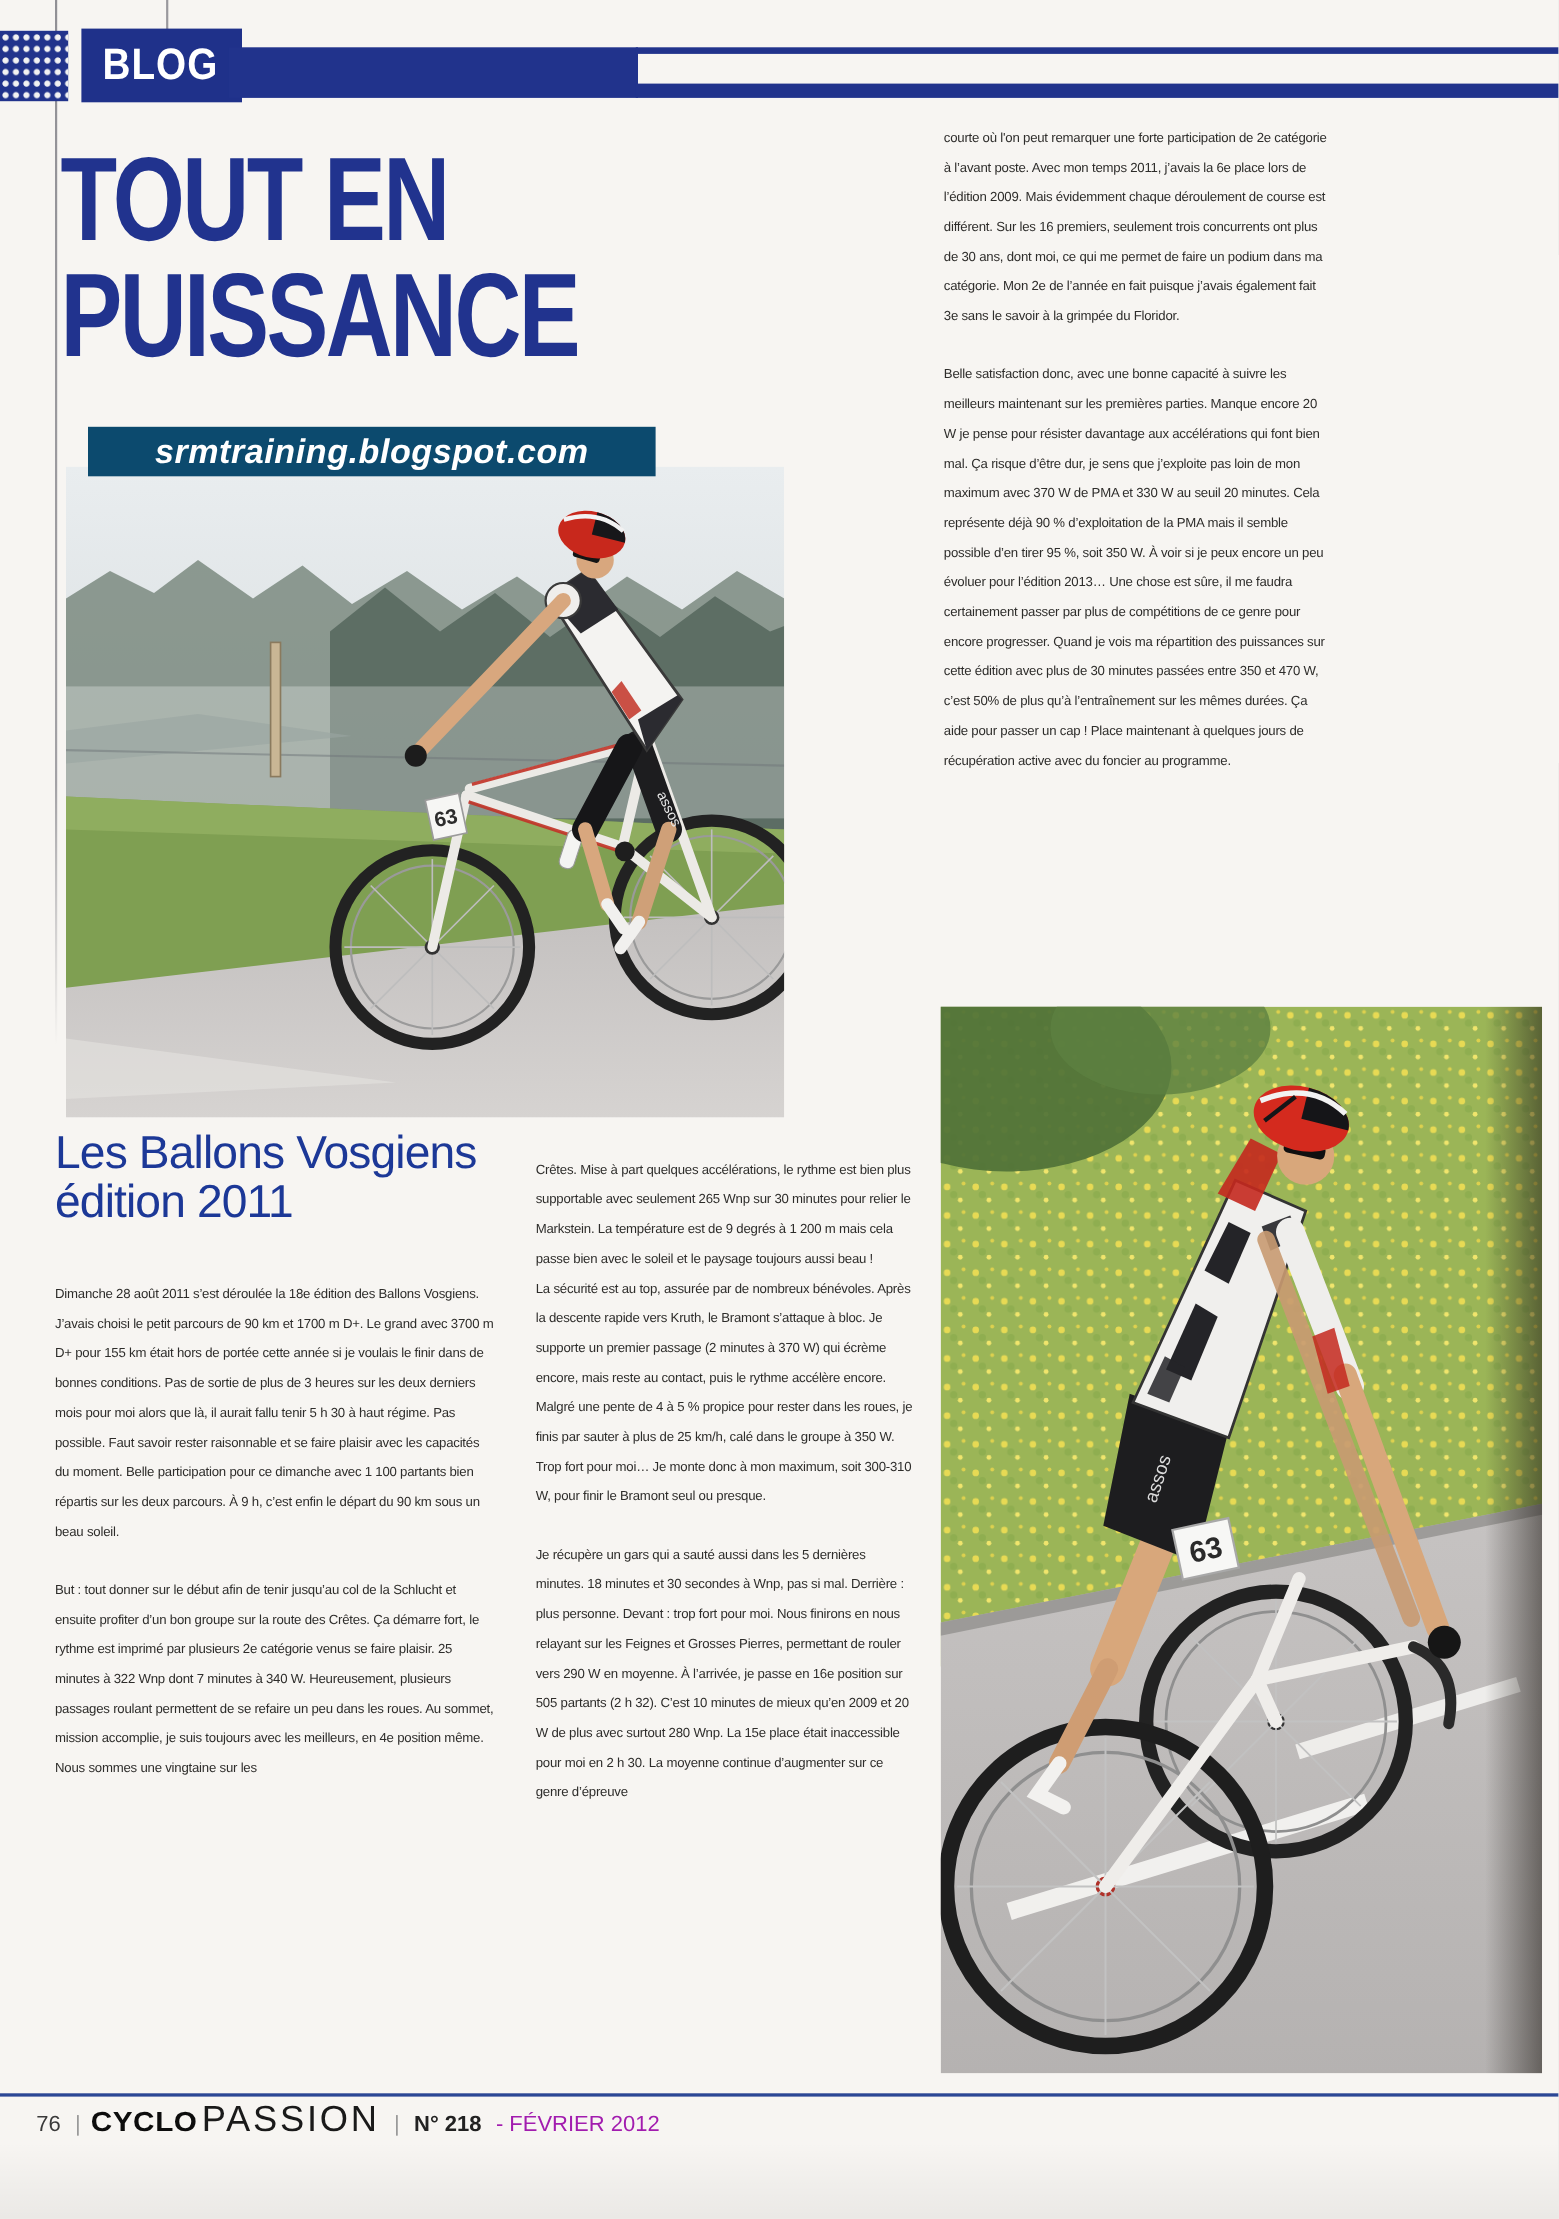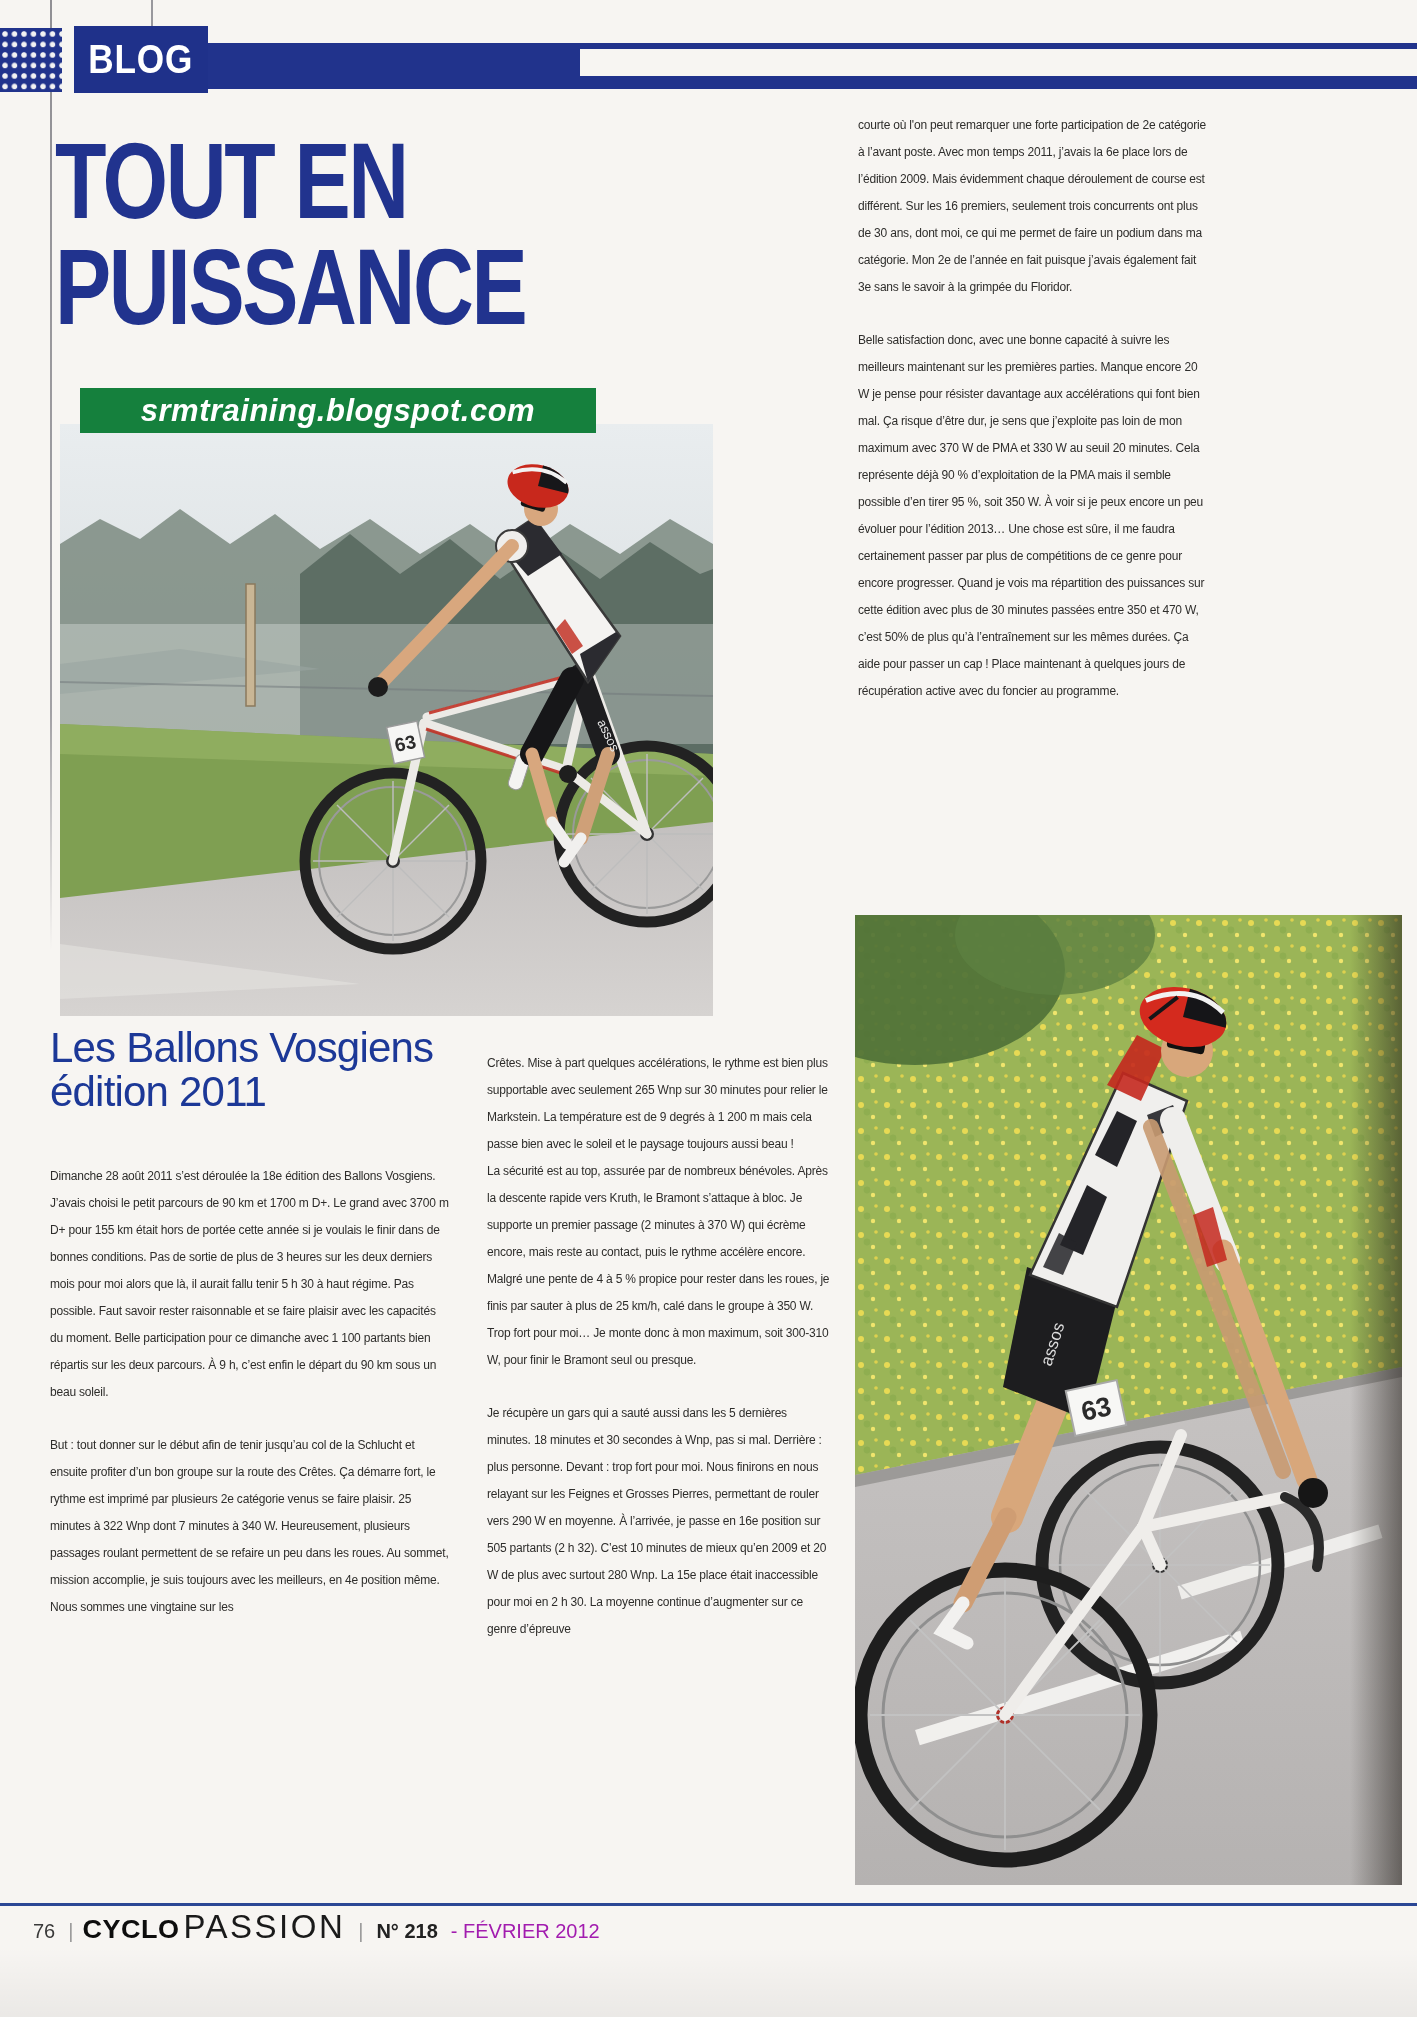--- a/index.html
+++ b/index.html
@@ -6,38 +6,38 @@
   #page{position:relative;width:1417px;height:2017px;background:#f7f5f2;overflow:hidden;
         font-family:"Liberation Sans",sans-serif;}
   #page::after{content:"";position:absolute;left:0;bottom:0;width:100%;height:70px;
         background:linear-gradient(to bottom,rgba(0,0,0,0) 0%,rgba(0,0,0,0.05) 100%);pointer-events:none;}
 
   
   .dots-block{position:absolute;left:0;top:28px;width:62px;height:64px;background-color:#21338c;
         background-image:radial-gradient(circle at 4px 4px,#f2f2f2 2.4px,rgba(255,255,255,0) 3.2px);
         background-size:9.5px 10.5px;background-position:1px 2px;}
   .blog-box{position:absolute;left:74px;top:26px;width:134px;height:67px;background:#1f318a;
-        display:flex;align-items:center;justify-content:center;}
+        display:flex;align-items:center;justify-content:flex-start;padding-left:12px;}
   .blog-box span{color:#fff;font-weight:700;font-size:40px;letter-spacing:1px;
         transform:scaleX(.88);display:inline-block;}
   .bar-solid{position:absolute;left:208px;top:43px;width:372px;height:46px;background:#21338c;}
   .bar-thin-top{position:absolute;left:578px;top:43px;width:839px;height:6px;background:#21338c;}
   .bar-bottom{position:absolute;left:578px;top:76px;width:839px;height:13px;background:#21338c;}
 
   .edge-line{position:absolute;left:50px;top:0;width:2px;height:950px;
         background:linear-gradient(to bottom,rgba(60,60,72,.55) 0%,rgba(60,60,72,.45) 75%,rgba(60,60,72,0) 100%);}
   .tick-mark{position:absolute;left:151px;top:0;width:2px;height:27px;background:rgba(60,60,72,.5);}
 
   
   .main-title{position:absolute;left:55px;top:128px;color:#21338e;font-weight:700;
         font-size:108px;line-height:106px;letter-spacing:-3px;transform:scaleX(.78);
         transform-origin:left top;white-space:nowrap;}
 
   
-  .url-banner{position:absolute;left:80px;top:388px;width:516px;height:45px;background:#15803d;
+  .url-banner{position:absolute;left:80px;top:388px;width:516px;height:45px;background:#0c4a6e;
         display:flex;align-items:center;justify-content:center;z-index:4;}
   .url-banner span{color:#fff;font-weight:700;font-style:italic;font-size:31px;letter-spacing:.5px;}
 
   
   .photo1{position:absolute;left:60px;top:424px;width:653px;height:592px;overflow:hidden;z-index:2;}
   .photo2{position:absolute;left:855px;top:915px;width:547px;height:970px;overflow:hidden;}
 
   
   .section-heading{position:absolute;left:50px;top:1026px;color:#1c3897;font-weight:400;
         font-size:42px;line-height:44px;letter-spacing:-.8px;}

